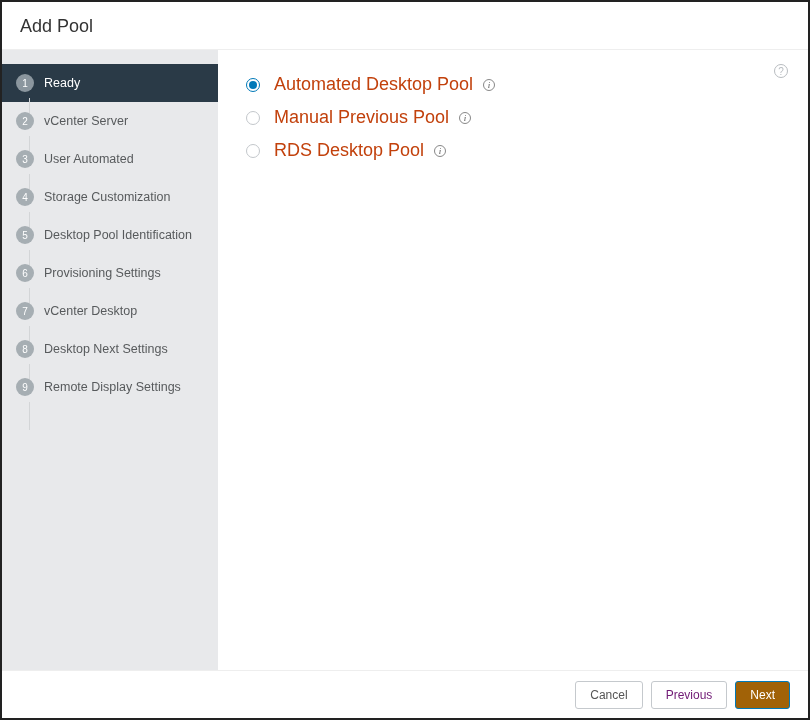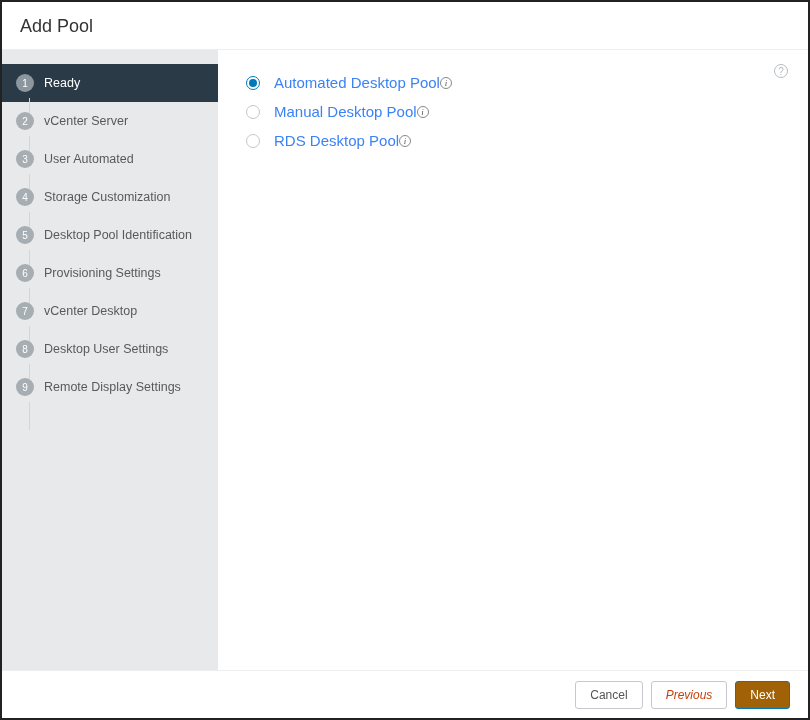--- a/index.html
+++ b/index.html
@@ -112,23 +112,23 @@
       content: "";
       position: absolute;
       top: 2px;
       left: 2px;
       width: 8px;
       height: 8px;
       background: #0079b8;
       border-radius: 50%;
     }
     .radio-label {
-      font-size: 15px;
-      color: #3b82f6;
-      margin-right: 0;
+      font-size: 18px;
+      color: #c2410c;
+      margin-right: 10px;
     }
     .info-circle {
       width: 12px;
       height: 12px;
       border: 1px solid #888;
       border-radius: 50%;
       display: inline-flex;
       align-items: center;
       justify-content: center;
       font-size: 9px;
@@ -154,23 +154,22 @@
     .btn {
       font-size: 12px;
       padding: 6px 14px;
       border-radius: 3px;
       cursor: pointer;
       border: 1px solid #c5c9cd;
       background: #fff;
       color: #555;
     }
     .btn.disabled {
-      color: #c2410c;
+      color: #701a75;
       cursor: not-allowed;
-      font-style: italic;
     }
     .btn.primary {
       background: #a16207;
       border-color: #0079b8;
       color: #fff;
     }
   </style>
 </head>
 <body>
 
@@ -211,42 +210,42 @@
       <span class="lbl">Provisioning Settings</span>
       <span class="connector"></span>
     </div>
     <div class="side-item">
       <span class="num">7</span>
       <span class="lbl">vCenter Desktop</span>
       <span class="connector"></span>
     </div>
     <div class="side-item">
       <span class="num">8</span>
-      <span class="lbl">Desktop User Settings</span>
+      <span class="lbl">Desktop Next Settings</span>
       <span class="connector"></span>
     </div>
     <div class="side-item">
       <span class="num">9</span>
       <span class="lbl">Remote Display Settings</span>
       <span class="connector"></span>
     </div>
   </div>
 
   <div class="content">
     <div class="help-icon">?</div>
 
     <div class="radio-row">
       <span class="radio-circle checked"></span>
       <span class="radio-label">Automated Desktop Pool</span>
       <span class="info-circle">i</span>
     </div>
 
     <div class="radio-row">
       <span class="radio-circle"></span>
-      <span class="radio-label">Manual Desktop Pool</span>
+      <span class="radio-label">Manual Previous Pool</span>
       <span class="info-circle">i</span>
     </div>
 
     <div class="radio-row">
       <span class="radio-circle"></span>
       <span class="radio-label">RDS Desktop Pool</span>
       <span class="info-circle">i</span>
     </div>
   </div>
 

